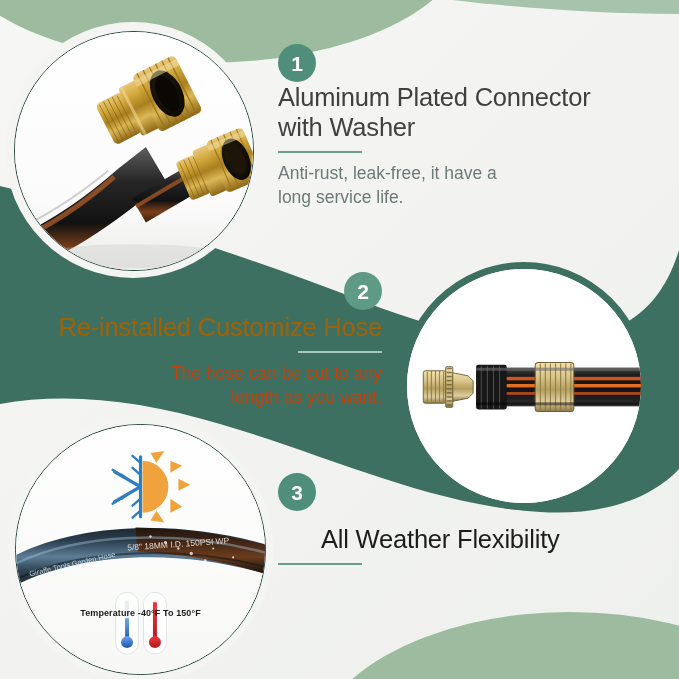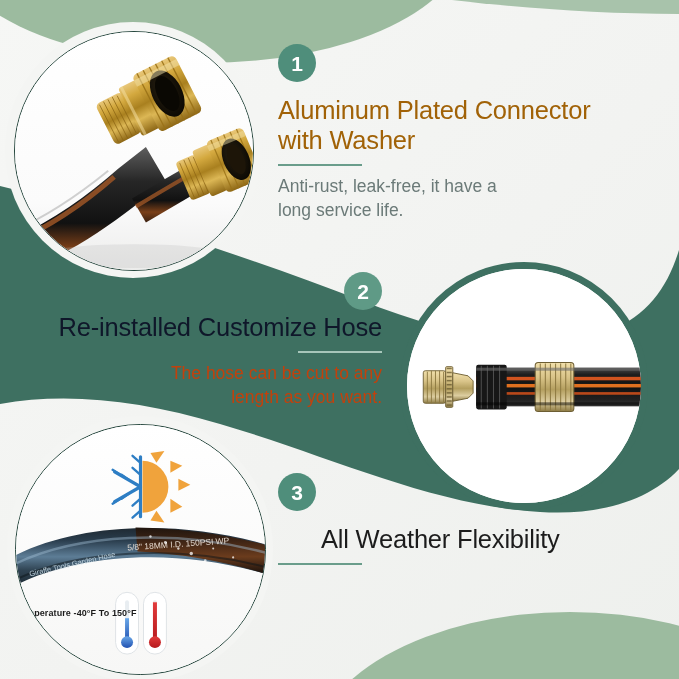--- a/index.html
+++ b/index.html
@@ -57,28 +57,28 @@
   }
   .f-desc {
     font-size: 17.5px;
     font-weight: 400;
     line-height: 1.34;
     margin: 0;
     white-space: pre-line;
   }
   
   #feature-1 { left: 278px; top: 44px; width: 372px; text-align: left; }
-  #feature-1 .f-title { color: #a16207; margin-top: 13px; }
+  #feature-1 .f-title { color: #404040; }
   #feature-1 .f-rule { background: #6a9d8b; }
   #feature-1 .f-desc { color: #6b7a78; }
   
   #feature-2 { left: 250px; top: 272px; width: 132px; text-align: right; }
   #feature-2 .badge { margin-left: auto; }
   #feature-2-wrap { position: absolute; left: 20px; top: 312px; width: 362px; text-align: right; }
-  #feature-2-wrap .f-title { color: #0f172a; font-weight: 500; }
+  #feature-2-wrap .f-title { color: #a16207; font-weight: 500; }
   #feature-2-wrap .f-rule { background: #a7c6ba; margin-left: auto; }
   #feature-2-wrap .f-desc { color: #c2410c; }
   
   #feature-3 { left: 278px; top: 473px; width: 372px; text-align: left; }
   #feature-3 .f-title { color: #1c1c1c; margin-top: 13px; margin-left: 43px; }
   #feature-3 .f-rule { background: #6a9d8b; }
   #feature-3 .f-desc { color: #6b7a78; }
 
   
   .photo-circle {
@@ -100,21 +100,21 @@
   #photo-3 {
     left: 15px; top: 424px;
     width: 249px; height: 249px;
     border: 1.6px solid #24453c;
   }
   .photo-svg { display: block; width: 100%; height: 100%; }
   #temp-label {
     position: absolute;
     left: 0; right: 0;
     bottom: 56px;
-    text-align: left;
+    text-align: center;
     font-size: 9px;
     font-weight: 700;
     color: #1b1b1b;
     letter-spacing: 0.1px;
   }
 </style>
 </head>
 <body>
 
 <div id="canvas">

